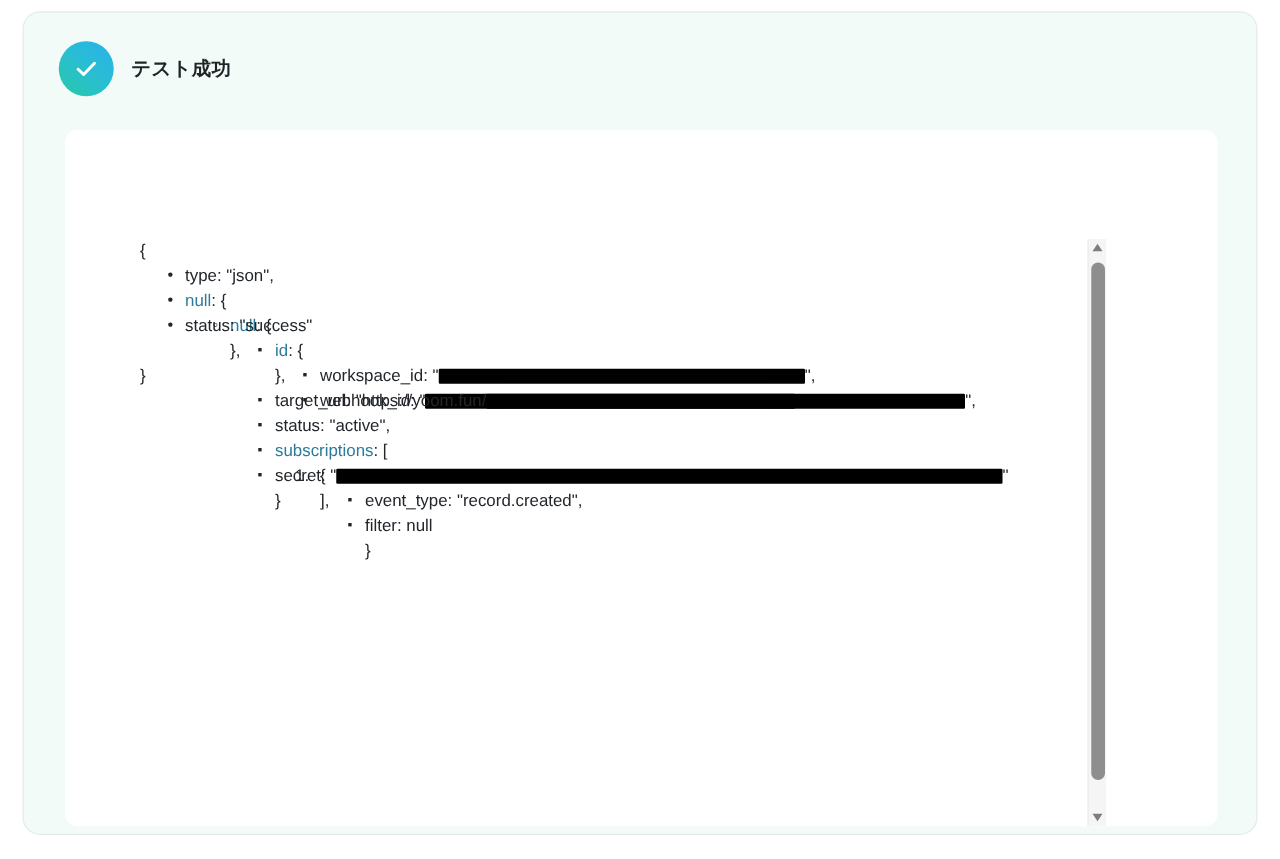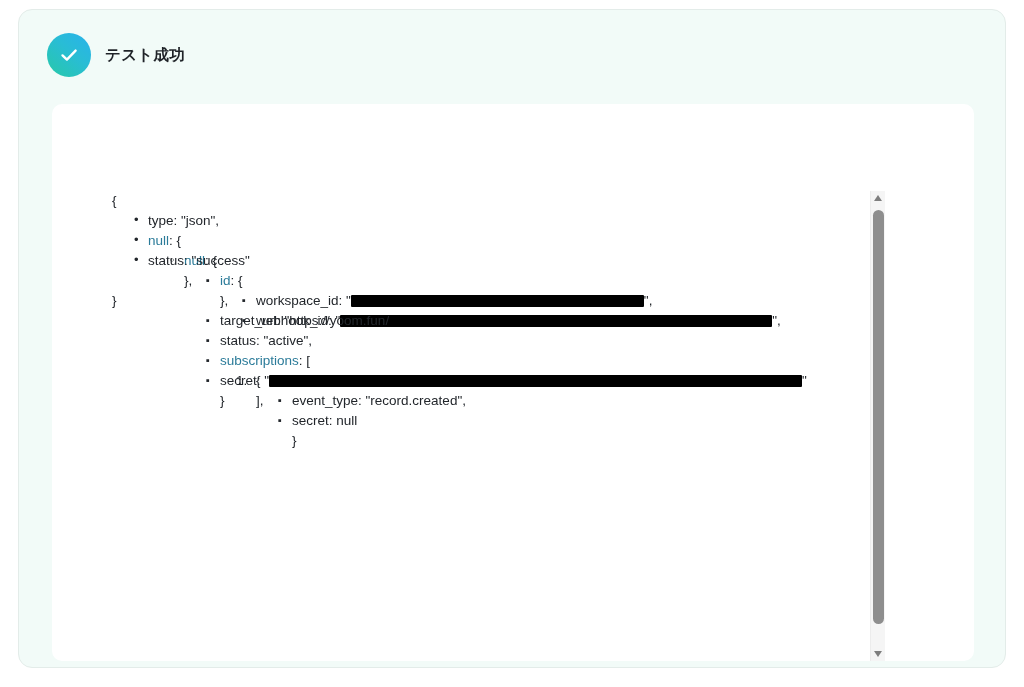--- a/index.html
+++ b/index.html
@@ -289,21 +289,21 @@
 
                       <ol class="ordered">
                         <li>
                           <span class="brace">{</span>
 
                           <ul class="lvl4">
                             <li>
                               <span class="jplain">event_type: "record.created",</span>
                             </li>
                             <li>
-                              <span class="jplain">secret: null</span>
+                              <span class="jplain">filter: null</span>
                             </li>
                           </ul>
 
                           <ul class="nobullet">
                             <li>
                               <span class="brace">}</span>
                             </li>
                           </ul>
                         </li>
                       </ol>

